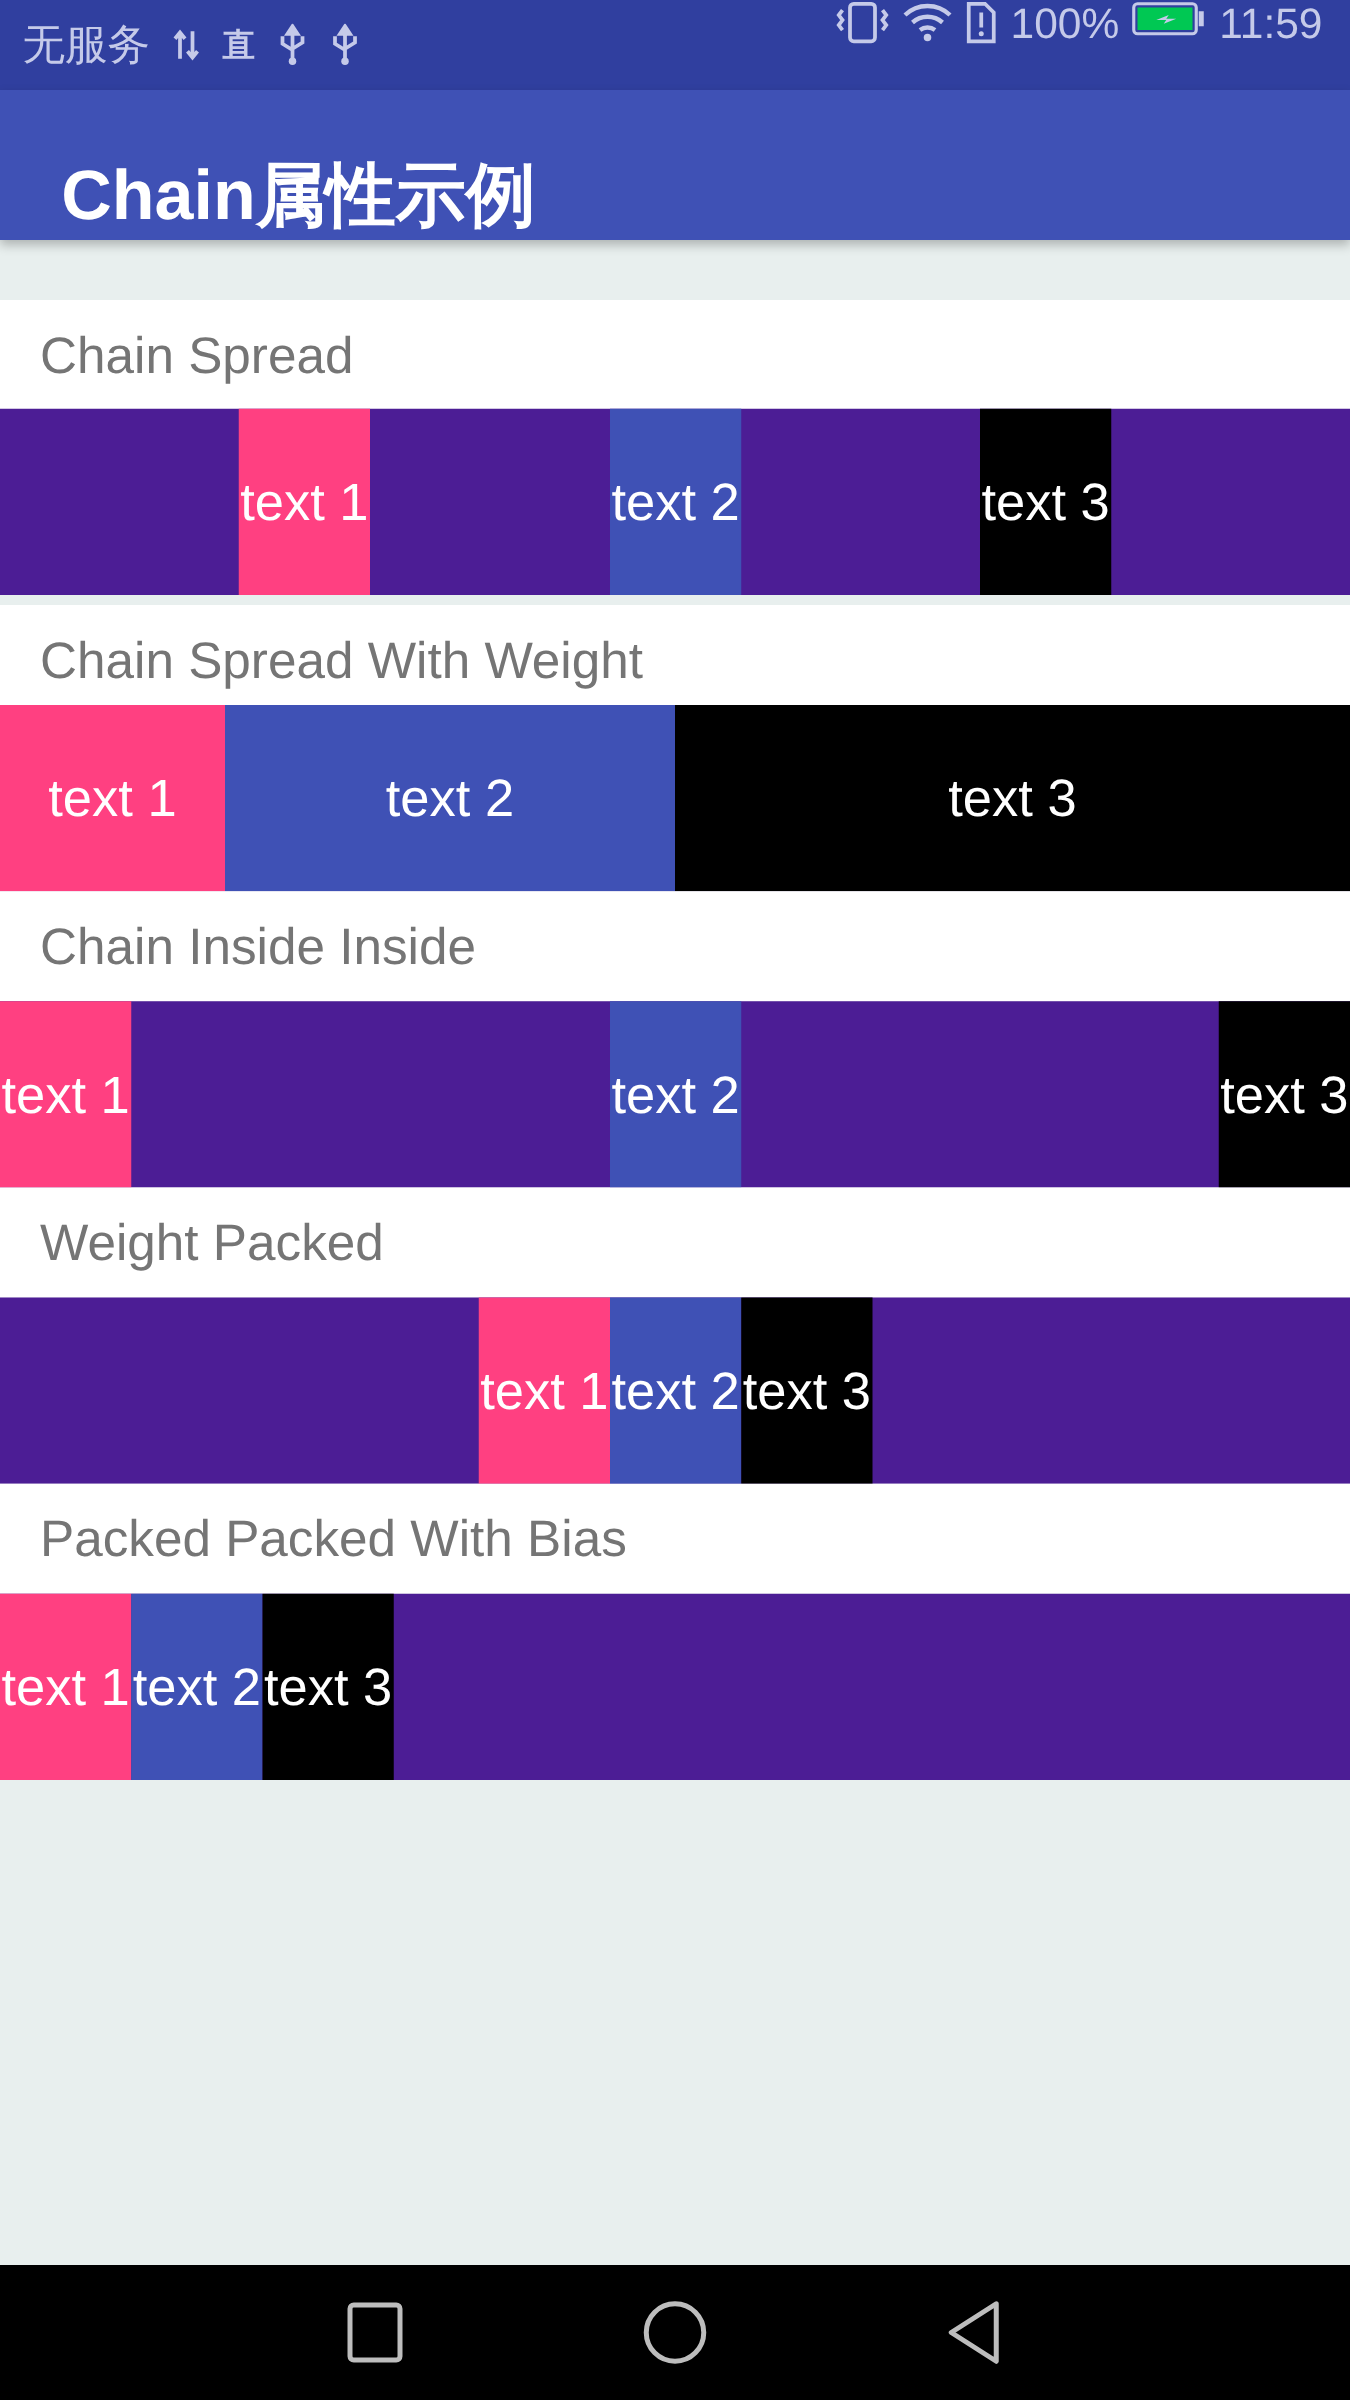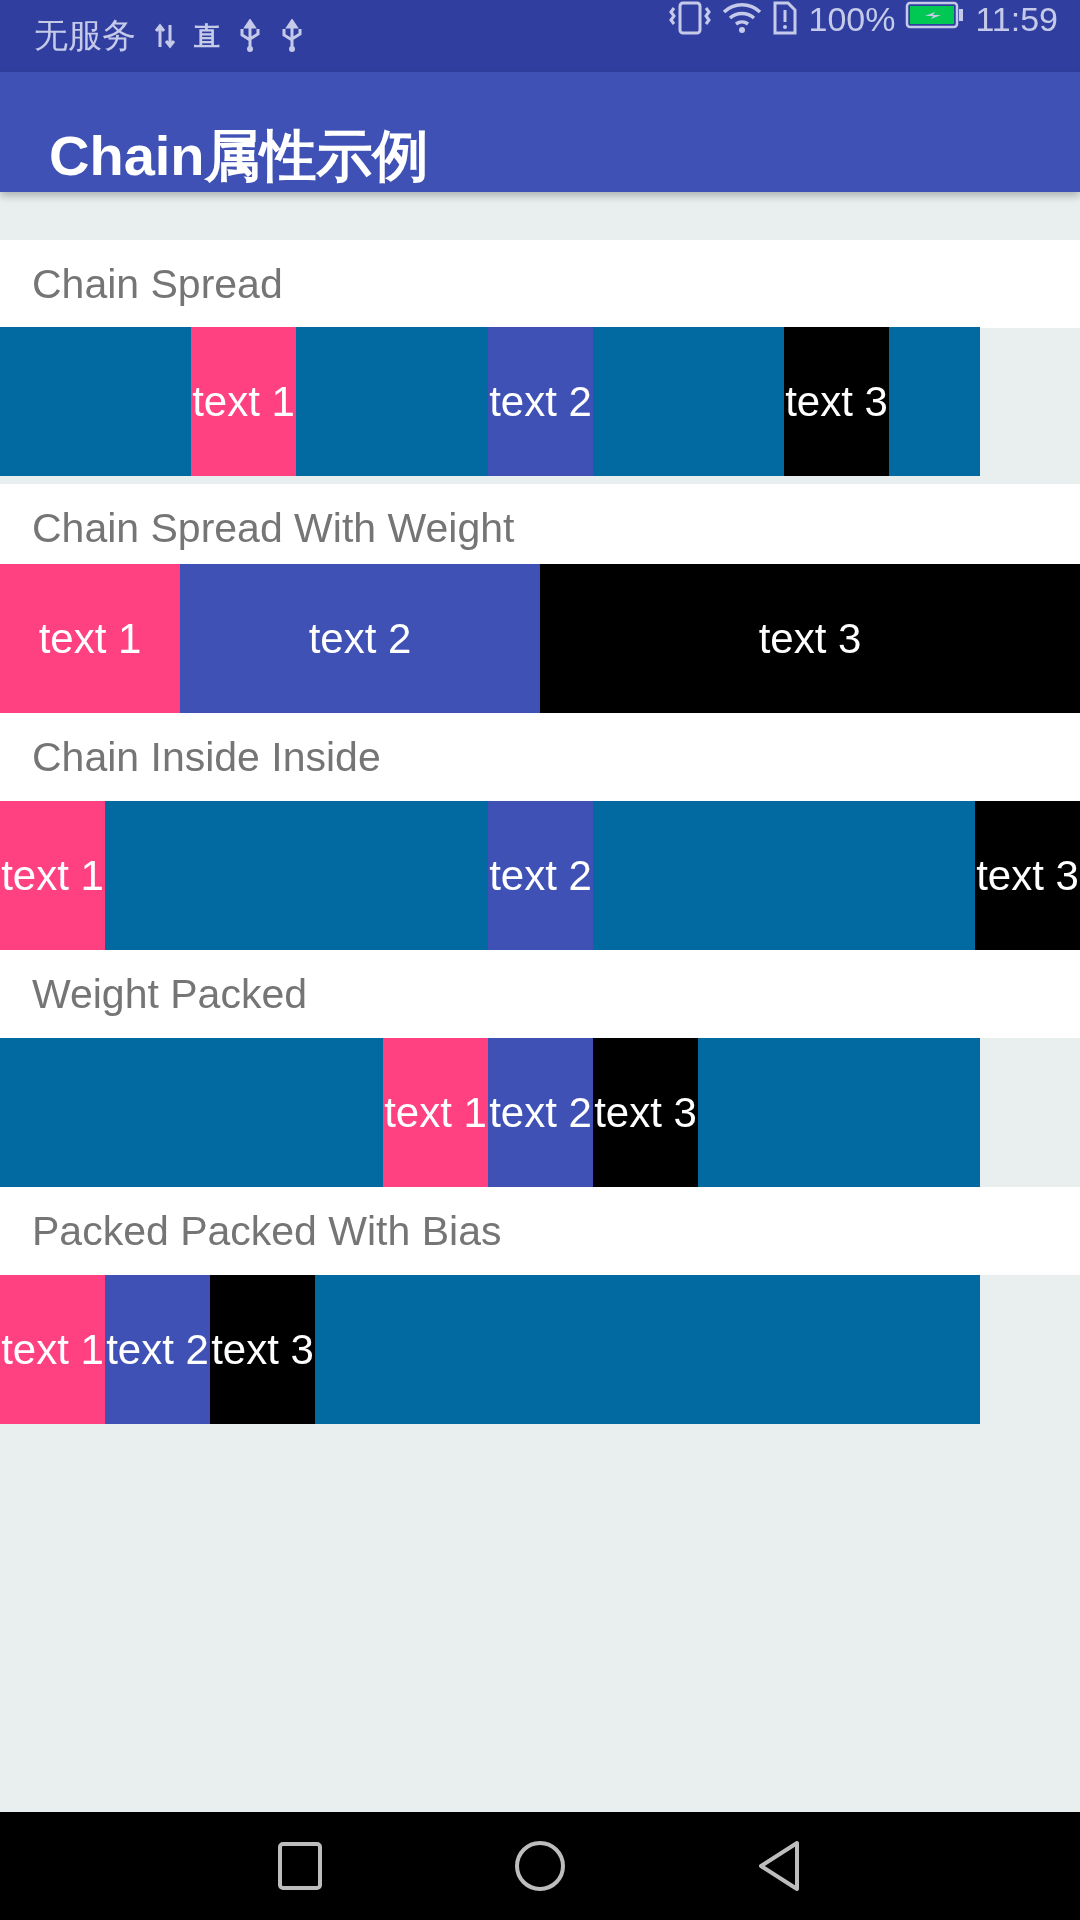--- a/index.html
+++ b/index.html
@@ -1,24 +1,24 @@
 <!DOCTYPE html>
 <html><head>
 <meta charset="utf-8">
 <style>
 *{box-sizing:border-box;margin:0;padding:0}
 html,body{width:1080px;height:1920px;overflow:hidden;background:#e8efee;font-family:"Liberation Sans","DejaVu Sans",sans-serif}
 .status{position:absolute;left:0;top:0;width:1080px;height:72px;background:#303f9f;color:#c5cae9;font-size:34px;display:flex;align-items:center}
-.status .left{position:absolute;left:34px;top:0;height:72px;display:flex;align-items:center;gap:18px}
+.status .left{position:absolute;left:18px;top:0;height:72px;display:flex;align-items:center;gap:18px}
 .status .right{position:absolute;right:22px;top:0;height:72px;display:flex;align-items:flex-start;gap:10px}
 .ico{display:inline-flex;align-items:center;justify-content:center}
 .appbar{position:absolute;left:0;top:72px;width:1080px;height:120px;background:#3f51b5;box-shadow:0 4px 8px rgba(0,0,0,0.25);z-index:2}
 .appbar .title{position:absolute;left:49px;top:0;line-height:168px;font-size:56px;font-weight:bold;color:#fff}
 .label{position:absolute;left:0;width:1080px;height:88px;background:#fff;color:#757575;font-size:41px;padding-left:32px;line-height:88px}
-.row{position:absolute;left:0;width:980px;height:149px;background:#0369a1}
+.row{position:absolute;left:0;width:1080px;height:149px;background:#4c1d95}
 .box{position:absolute;top:0;height:149px;color:#fff;font-size:42px;display:flex;align-items:center;justify-content:center;white-space:nowrap;overflow:hidden}
 .navbar{position:absolute;left:0;top:1812px;width:1080px;height:108px;background:#000}
 .navbtn{position:absolute;top:0;height:108px;width:100px;display:flex;align-items:center;justify-content:center}
 </style>
 </head>
 <body>
 
 <div class="status">
   <div class="left">
     <span>无服务</span>

